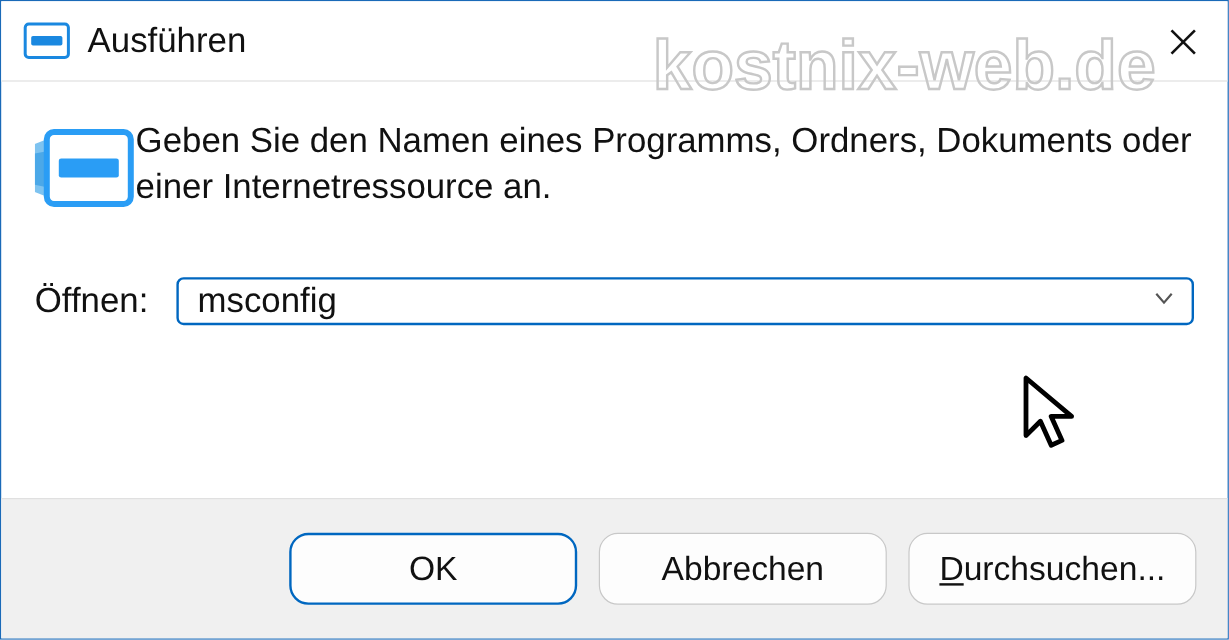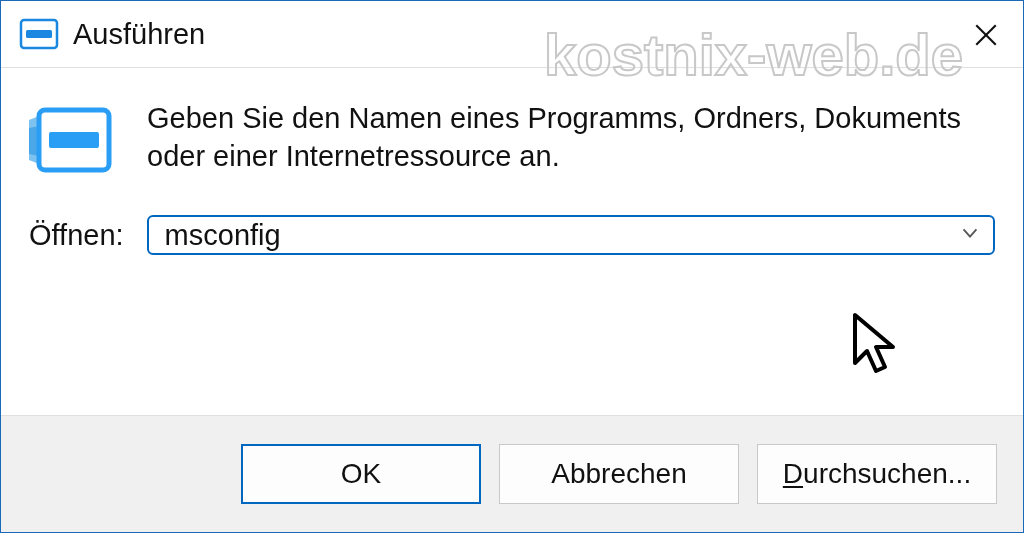--- a/index.html
+++ b/index.html
@@ -58,22 +58,21 @@
       pointer-events: none;
       user-select: none;
       white-space: nowrap;
     }
     .content {
       padding: 32px 28px 20px 28px;
     }
     .info-row {
       display: flex;
       align-items: flex-start;
-      gap: 34px;
-      margin-bottom: 40px;
+      margin-bottom: 56px;
     }
     .run-icon {
       width: 84px;
       height: 68px;
       flex-shrink: 0;
       margin-top: 6px;
     }
     .info-text {
       font-size: 29px;
       color: #111;
@@ -122,21 +121,21 @@
       background: #f0f0f0;
       border-top: 1px solid #e0e0e0;
       padding: 28px 26px;
       display: flex;
       justify-content: flex-end;
       gap: 18px;
     }
     .btn {
       height: 60px;
       min-width: 240px;
-      border-radius: 0;
+      border-radius: 16px;
       background: #fdfdfd;
       border: 1px solid #c8c8c8;
       font-size: 28px;
       color: #111;
       font-family: inherit;
       cursor: default;
       display: flex;
       align-items: center;
       justify-content: center;
     }

